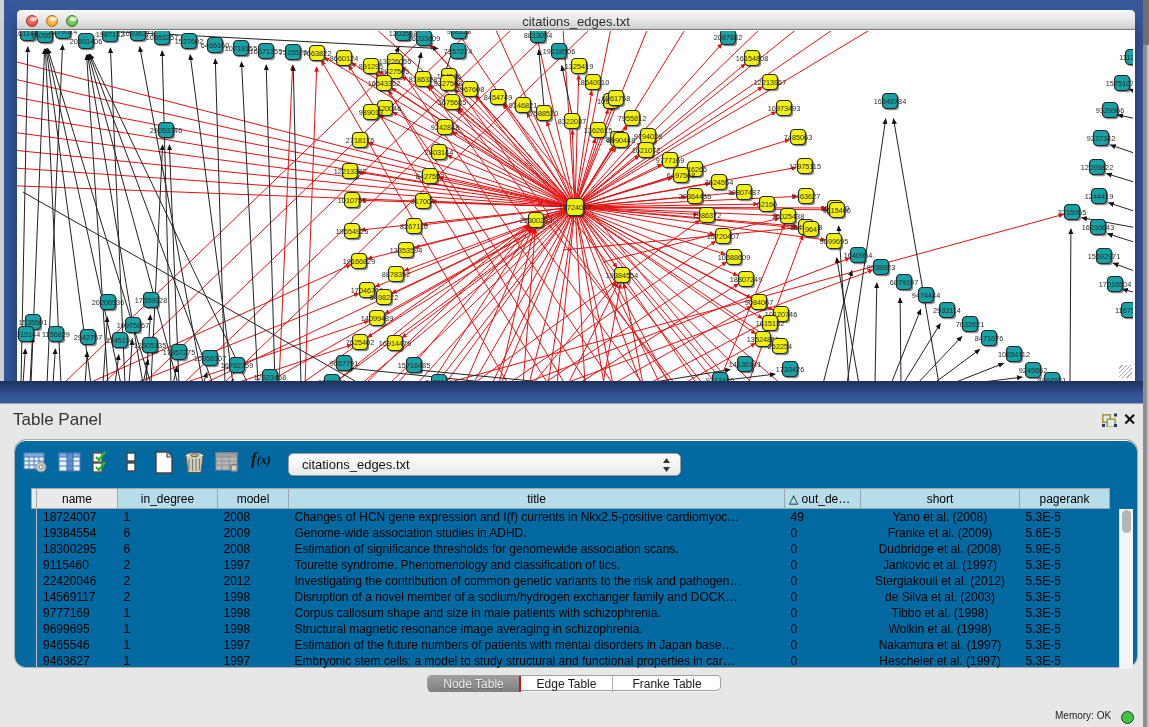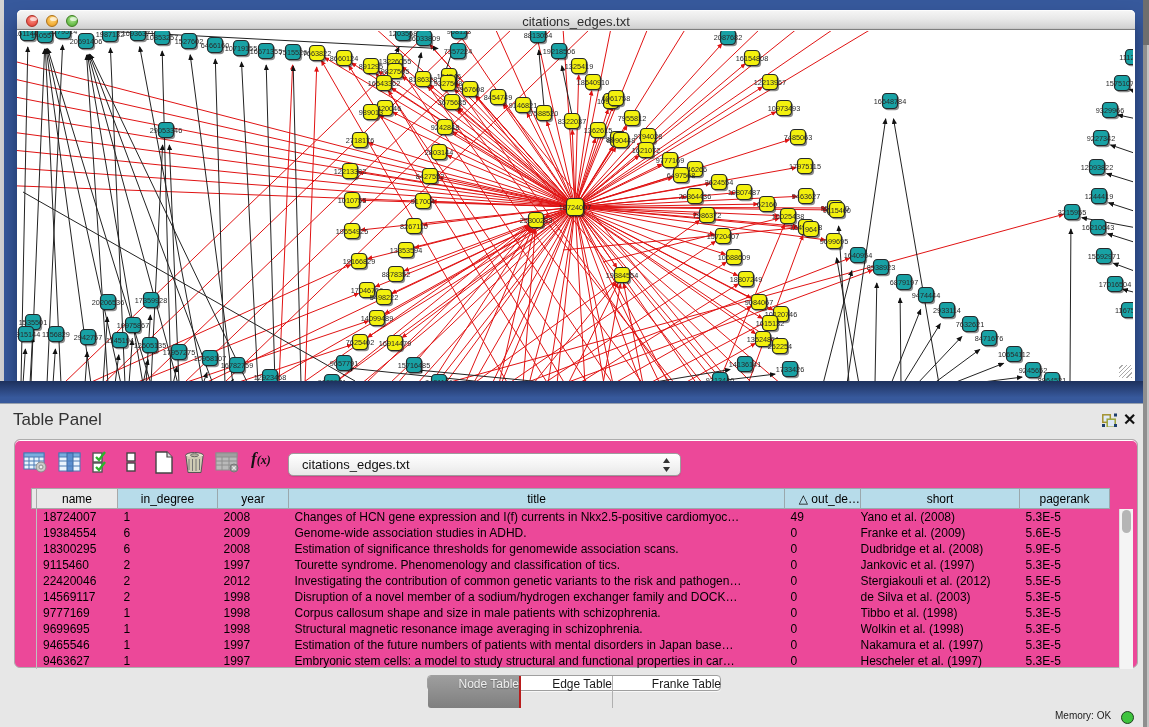--- a/index.html
+++ b/index.html
@@ -26,41 +26,41 @@
  background:repeating-linear-gradient(135deg,transparent,transparent 2px,#aaa 2px,#aaa 3px)}
 
 .shadow{position:absolute;left:0;top:381px;width:1149px;height:22px;
  background:linear-gradient(rgba(8,15,40,0.55),rgba(8,15,40,0.0) 75%),#37599c}
 
 .panel{position:absolute;left:0;top:403px;width:1143px;height:324px;background:#e7e7e7;border-top:1px solid #97a0ad}
 .phead{position:absolute;left:0;top:0;width:100%;height:27px}
 .phead .t{position:absolute;left:13px;top:6px;font-size:17px;color:#333}
 .fl{position:absolute;left:1102px;top:9px;width:15px;height:14px}
 .xx{position:absolute;left:1123px;top:6px;font-size:16px;font-weight:bold;color:#111}
-.wpanel{position:absolute;left:14px;top:35px;width:1124px;height:229px;background:#ec4899;
- border:1px solid #adadad;border-radius:6px;box-shadow:inset 0 1px 0 #fff}
+.wpanel{position:absolute;left:14px;top:35px;width:1124px;height:229px;background:#0369a1;
+ border:1px solid #adadad;border-radius:12px;box-shadow:inset 0 1px 0 #fff}
 .tools{position:absolute;left:0;top:3px;height:32px;width:100%}
 .ic{position:absolute;top:8px}
 .combo{position:absolute;left:273px;top:10px;width:393px;height:23px;border:1px solid #9d9d9d;border-radius:5px;
  background:linear-gradient(#ffffff,#f2f2f2 60%,#e8e8e8);font-size:13px;color:#111;line-height:21px;padding-left:13px;
  box-shadow:0 1px 1px rgba(0,0,0,0.12)}
 .combo .ud{position:absolute;right:9px;top:3px}
 
 table.dt{position:absolute;left:16px;top:48px;border-collapse:collapse;font-size:12px;color:#000;table-layout:fixed}
 table.dt th{font-weight:normal;height:20px;border:1px solid #9aa8ad;background:#b7dcea;overflow:hidden;white-space:nowrap;padding:0}
 table.dt th.c0,table.dt th.c1x{background:#e9e9e9;border-color:#a8a8a8}
 table.dt td{height:16px;padding:0 0 0 6px;overflow:hidden;white-space:nowrap;border:none}
 table.dt td.c0{padding:0;border-right:1px solid #c0c0c0}
-table.dt td.c6{text-align:left;padding:0}
+table.dt td.c6{text-align:center;padding:0}
 .sb{position:absolute;left:1104px;top:69px;width:14px;height:160px;background:#f4f4f4;border-left:1px solid #ddd}
 .sb .th{position:absolute;left:2px;top:1px;width:9px;height:23px;border-radius:5px;background:#b5b5b5}
 
 .tabs{position:absolute;left:427px;top:271px;width:294px;height:16px;border:1px solid #9f9f9f;border-radius:4px;
  background:#fff;font-size:12px;color:#1a1a1a;box-shadow:0 1px 0 rgba(255,255,255,0.7)}
-.tabs .seg{position:absolute;top:0;height:32px;line-height:16px;text-align:right}
+.tabs .seg{position:absolute;top:0;height:16px;line-height:16px;text-align:center}
 .tabs .s1{left:0;width:91px;background:linear-gradient(#9e9e9e,#7f7f7f);color:#eeeeee;border-radius:3px 0 0 3px;text-shadow:0 1px 1px rgba(0,0,0,0.3)}
 .tabs .s2{left:91px;width:93px;border-left:2px solid #b91c1c}
 .tabs .s3{left:184px;width:109px;border-left:1px solid #b0b0b0}
 .mem{position:absolute;left:1055px;top:306px;font-size:10px;color:#222}
 .mem .dot{position:absolute;left:66px;top:1px;width:13px;height:13px;border-radius:50%;background:#3ec43e;border:1.5px solid #1e401e}
 </style></head><body>
 <div class="lstrip"></div>
 <div class="win">
  <div class="tbar">
       <div class="tl r">
@@ -809,23 +809,23 @@
           <col style="width:496px">
           <col style="width:76px">
           <col style="width:159px">
           <col style="width:90px">
         </colgroup>
    <tbody>
           <tr>
             <th class="c0"></th>
             <th class="c1x">name</th>
             <th>in_degree</th>
-            <th>year</th>
+            <th>model</th>
             <th>title</th>
-            <th style="text-align:right;padding-left:4px">△ out_de…</th>
+            <th style="text-align:left;padding-left:4px">△ out_de…</th>
             <th>short</th>
             <th>pagerank</th>
           </tr>
    <tr>
             <td class="c0"></td>
             <td class="c1">18724007</td>
             <td class="c2">1</td>
             <td class="c3">2008</td>
             <td class="c4">Changes of HCN gene expression and I(f) currents in Nkx2.5-positive cardiomyoc…</td>
             <td class="c5">49</td>

